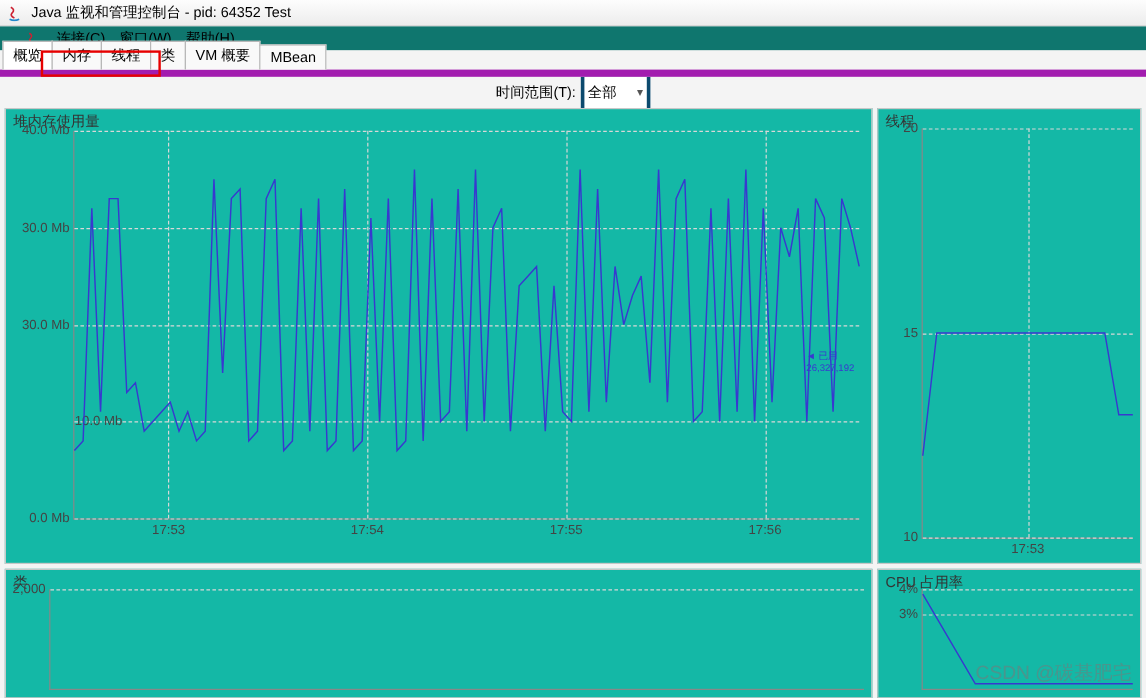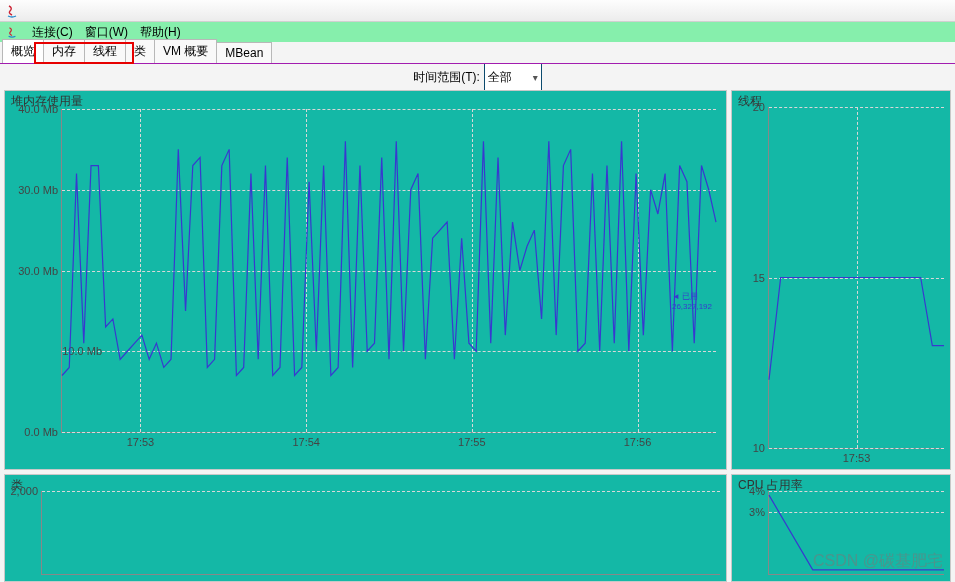--- a/index.html
+++ b/index.html
@@ -21,30 +21,30 @@
     border-bottom: 1px solid #d0d0d0;
   }
   .java-icon {
     width: 16px; height: 16px; margin-right: 6px;
     display: inline-flex; align-items: center; justify-content: center;
   }
   .menu-bar {
     height: 20px;
     display: flex;
     align-items: center;
-    padding: 0 4px;
-    background: #86efac;
+    padding: 0 19px;
+    background: #0f766e;
   }
   .menu-item { padding: 2px 6px; cursor: default; }
   .tab-bar {
     height: 22px;
     display: flex;
     align-items: flex-end;
     padding: 0 2px;
-    border-bottom: 1px solid #a21caf;
+    border-bottom: 6px solid #a21caf;
     background: #f4f4f4;
     position: relative;
   }
   .tab {
     padding: 3px 8px;
     border: 1px solid #b8b8b8;
     border-bottom: none;
     background: #f9f9f9;
     margin-right: -1px;
     font-size: 12px;
@@ -58,21 +58,21 @@
   }
   .toolbar {
     height: 26px;
     display: flex;
     align-items: center;
     justify-content: center;
     padding: 0 8px;
     gap: 4px;
   }
   .select-box {
-    border: 1px solid #0c4a6e;
+    border: 3px solid #0c4a6e;
     background: #fff;
     height: 32px;
     width: 58px;
     font-size: 12px;
     display: flex; align-items: center; justify-content: space-between;
     padding: 0 3px;
   }
   .chev { font-size: 10px; color: #555; }
   .content {
     position: absolute;
@@ -156,20 +156,21 @@
 </head>
 <body>
 
 <div class="title-bar">
   <span class="java-icon">
     <svg width="14" height="14" viewBox="0 0 14 14">
         <path d="M4 2 Q8 4 5 7 Q3 9 7 11" stroke="#c23" stroke-width="1.4" fill="none"></path>
         <path d="M3 12 Q7 14 11 12" stroke="#28c" stroke-width="1.3" fill="none"></path>
       </svg>
   </span>
+  <span>Java 监视和管理控制台 - pid: 64352 Test</span>
 </div>
 
 <div class="menu-bar">
   <span class="java-icon">
     <svg width="12" height="12" viewBox="0 0 14 14">
         <path d="M4 2 Q8 4 5 7 Q3 9 7 11" stroke="#c23" stroke-width="1.4" fill="none"></path>
         <path d="M3 12 Q7 14 11 12" stroke="#28c" stroke-width="1.3" fill="none"></path>
       </svg>
   </span>
   <span class="menu-item">连接(C)</span>

